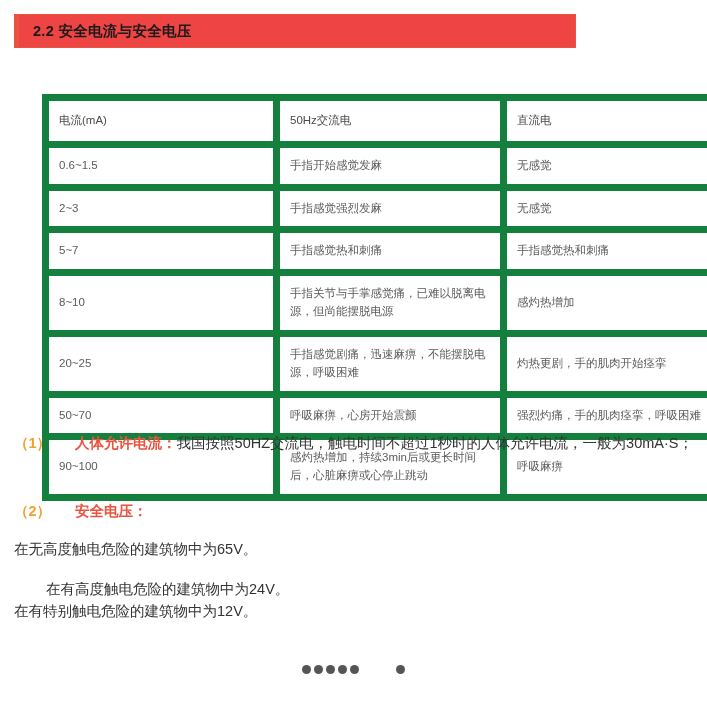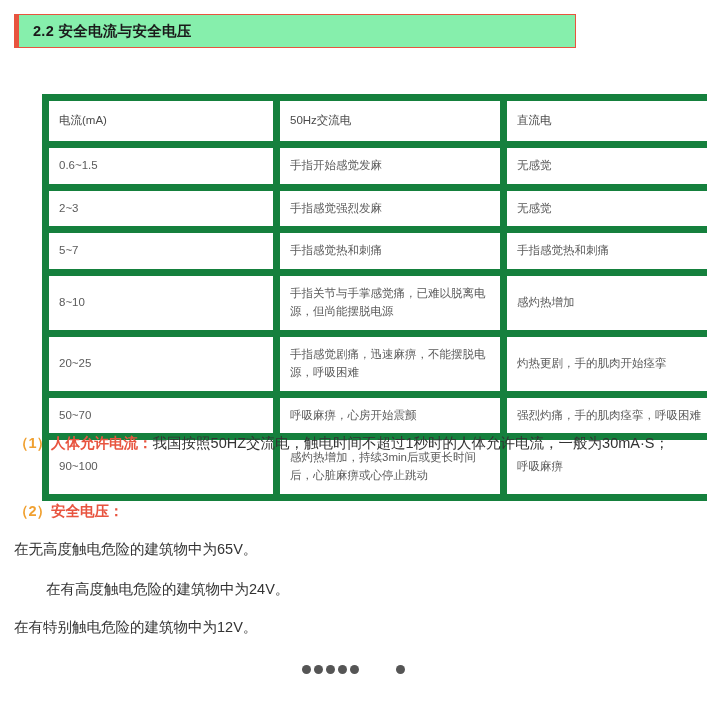--- a/index.html
+++ b/index.html
@@ -22,21 +22,21 @@
     left: 14px;
     top: 14px;
     width: 562px;
     height: 34px;
     box-sizing: border-box;
     border: 1px solid #e8543f;
     border-left: 5px solid #e8543f;
     display: flex;
     align-items: center;
     padding-left: 14px;
-    background: #86efac;
+    background: #ef4444;
   }
   .section-heading .heading-text {
     font-size: 14.5px;
     font-weight: bold;
     color: #1a1a1a;
     letter-spacing: 0.3px;
   }
 
   
   .table-wrap {
@@ -73,29 +73,30 @@
     left: 14px;
     width: 680px;
     font-size: 14.5px;
     color: #333333;
     line-height: 1.65;
   }
   .p1 { top: 432px; }
   .p2 { top: 500px; }
   .p3 { top: 538px; }
   .p4 { top: 578px; margin-left: 32px; }
-  .p5 { top: 616px; }
+  .p5 { top: 600px; }
 
   .lbl-num {
     color: #f0a030;
     font-weight: bold;
   }
   .lbl-term {
     color: #e8543f;
     font-weight: bold;
+    margin-left: 24px;
   }
 
   
   .dots {
     position: absolute;
     left: 0;
     top: 665px;
     width: 707px;
     display: flex;
     justify-content: center;

